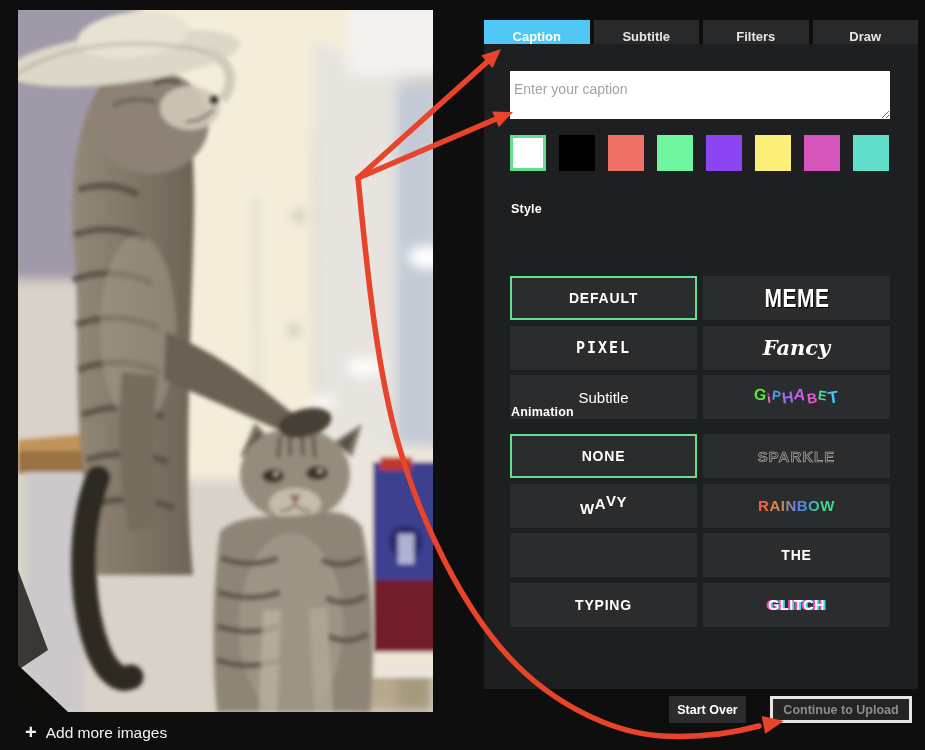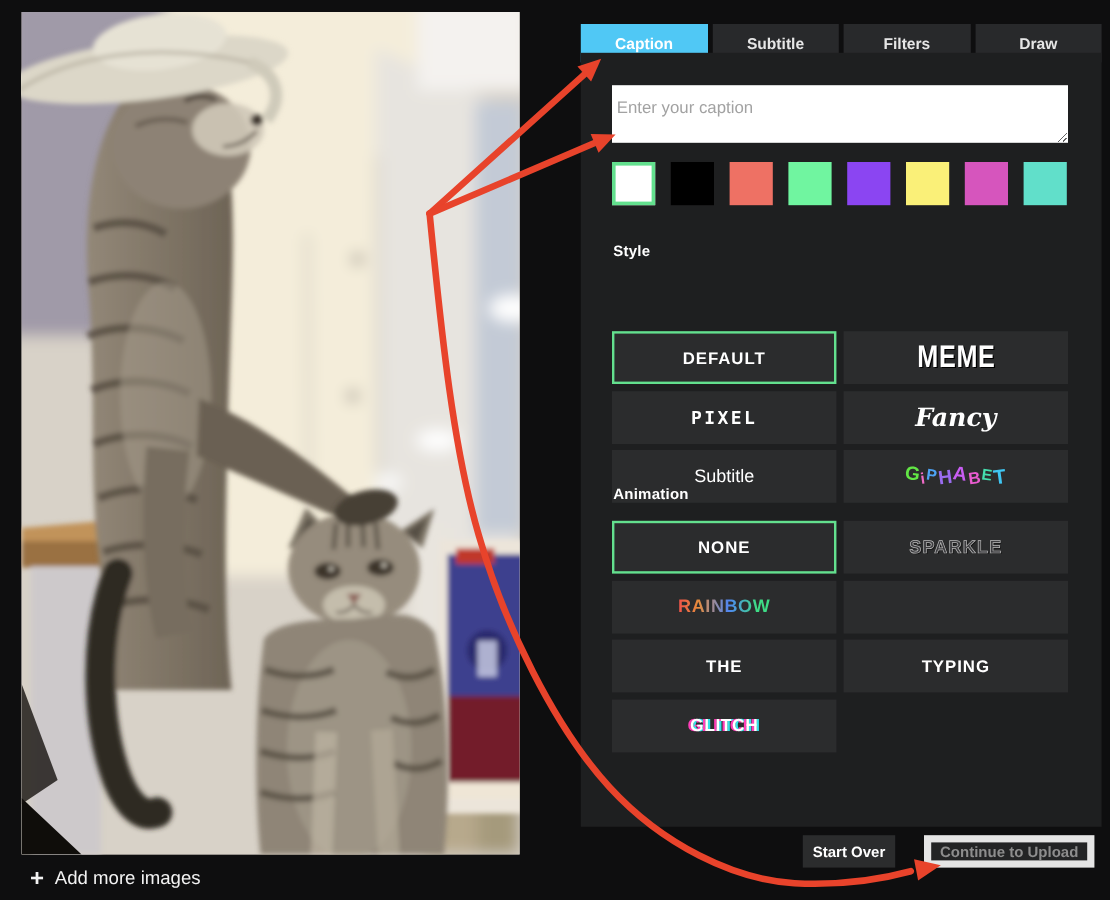--- a/index.html
+++ b/index.html
@@ -57,21 +57,21 @@
   .t-rainbow{font-weight:800;font-size:15px;letter-spacing:.5px;
     background:linear-gradient(90deg,#f0524a 0%,#e88d3c 22%,#4f86f2 55%,#3edc86 85%);
     -webkit-background-clip:text;background-clip:text;color:transparent;}
   .t-glitch{font-weight:800;font-size:14.5px;letter-spacing:.5px;color:#fff;
     text-shadow:-2px 0 0 #ff3db8,2px 0 0 #35e0e8;}
 
   
   .start-over{position:absolute;left:669px;top:696px;width:77px;height:27px;border:none;cursor:pointer;
     background:#2b2c2d;color:#fff;font-weight:700;font-size:12.5px;font-family:inherit;}
   .continue{position:absolute;left:770px;top:696px;width:142px;height:27px;cursor:pointer;
-    background:#232425;border:6px solid #e5e5e5;box-sizing:border-box;
+    background:#232425;border:3px solid #e5e5e5;box-sizing:border-box;
     color:#8d8d8d;font-weight:700;font-size:12.5px;font-family:inherit;}
 
   
   .arrows{position:absolute;left:0;top:0;width:925px;height:750px;pointer-events:none;z-index:50;}
 </style>
 </head>
 <body>
 
 <div class="gif-preview">
   <svg viewBox="0 0 415 702" preserveAspectRatio="none">
@@ -246,20 +246,23 @@
     </div>
   <div class="section-label anim-label">Animation</div>
   <div class="grid anim-grid" id="animGrid">
       <button class="opt selected">
         <span class="t-plain">NONE</span>
       </button>
       <button class="opt">
         <span class="t-sparkle">SPARKLE</span>
       </button>
       <button class="opt">
+        <span class="t-wavy"><span style="transform: translateY(3px) rotate(0deg); display: inline-block;">W</span><span style="transform: translateY(-2px) rotate(0deg); display: inline-block;">A</span><span style="transform: translateY(-5px) rotate(0deg); display: inline-block;">V</span><span style="transform: translateY(-4px) rotate(0deg); display: inline-block;">Y</span></span>
+      </button>
+      <button class="opt">
         <span class="t-rainbow">RAINBOW</span>
       </button>
       <button class="opt">
         <span class="t-plain"></span>
       </button>
       <button class="opt">
         <span class="t-plain">THE</span>
       </button>
       <button class="opt">
         <span class="t-plain">TYPING</span>

